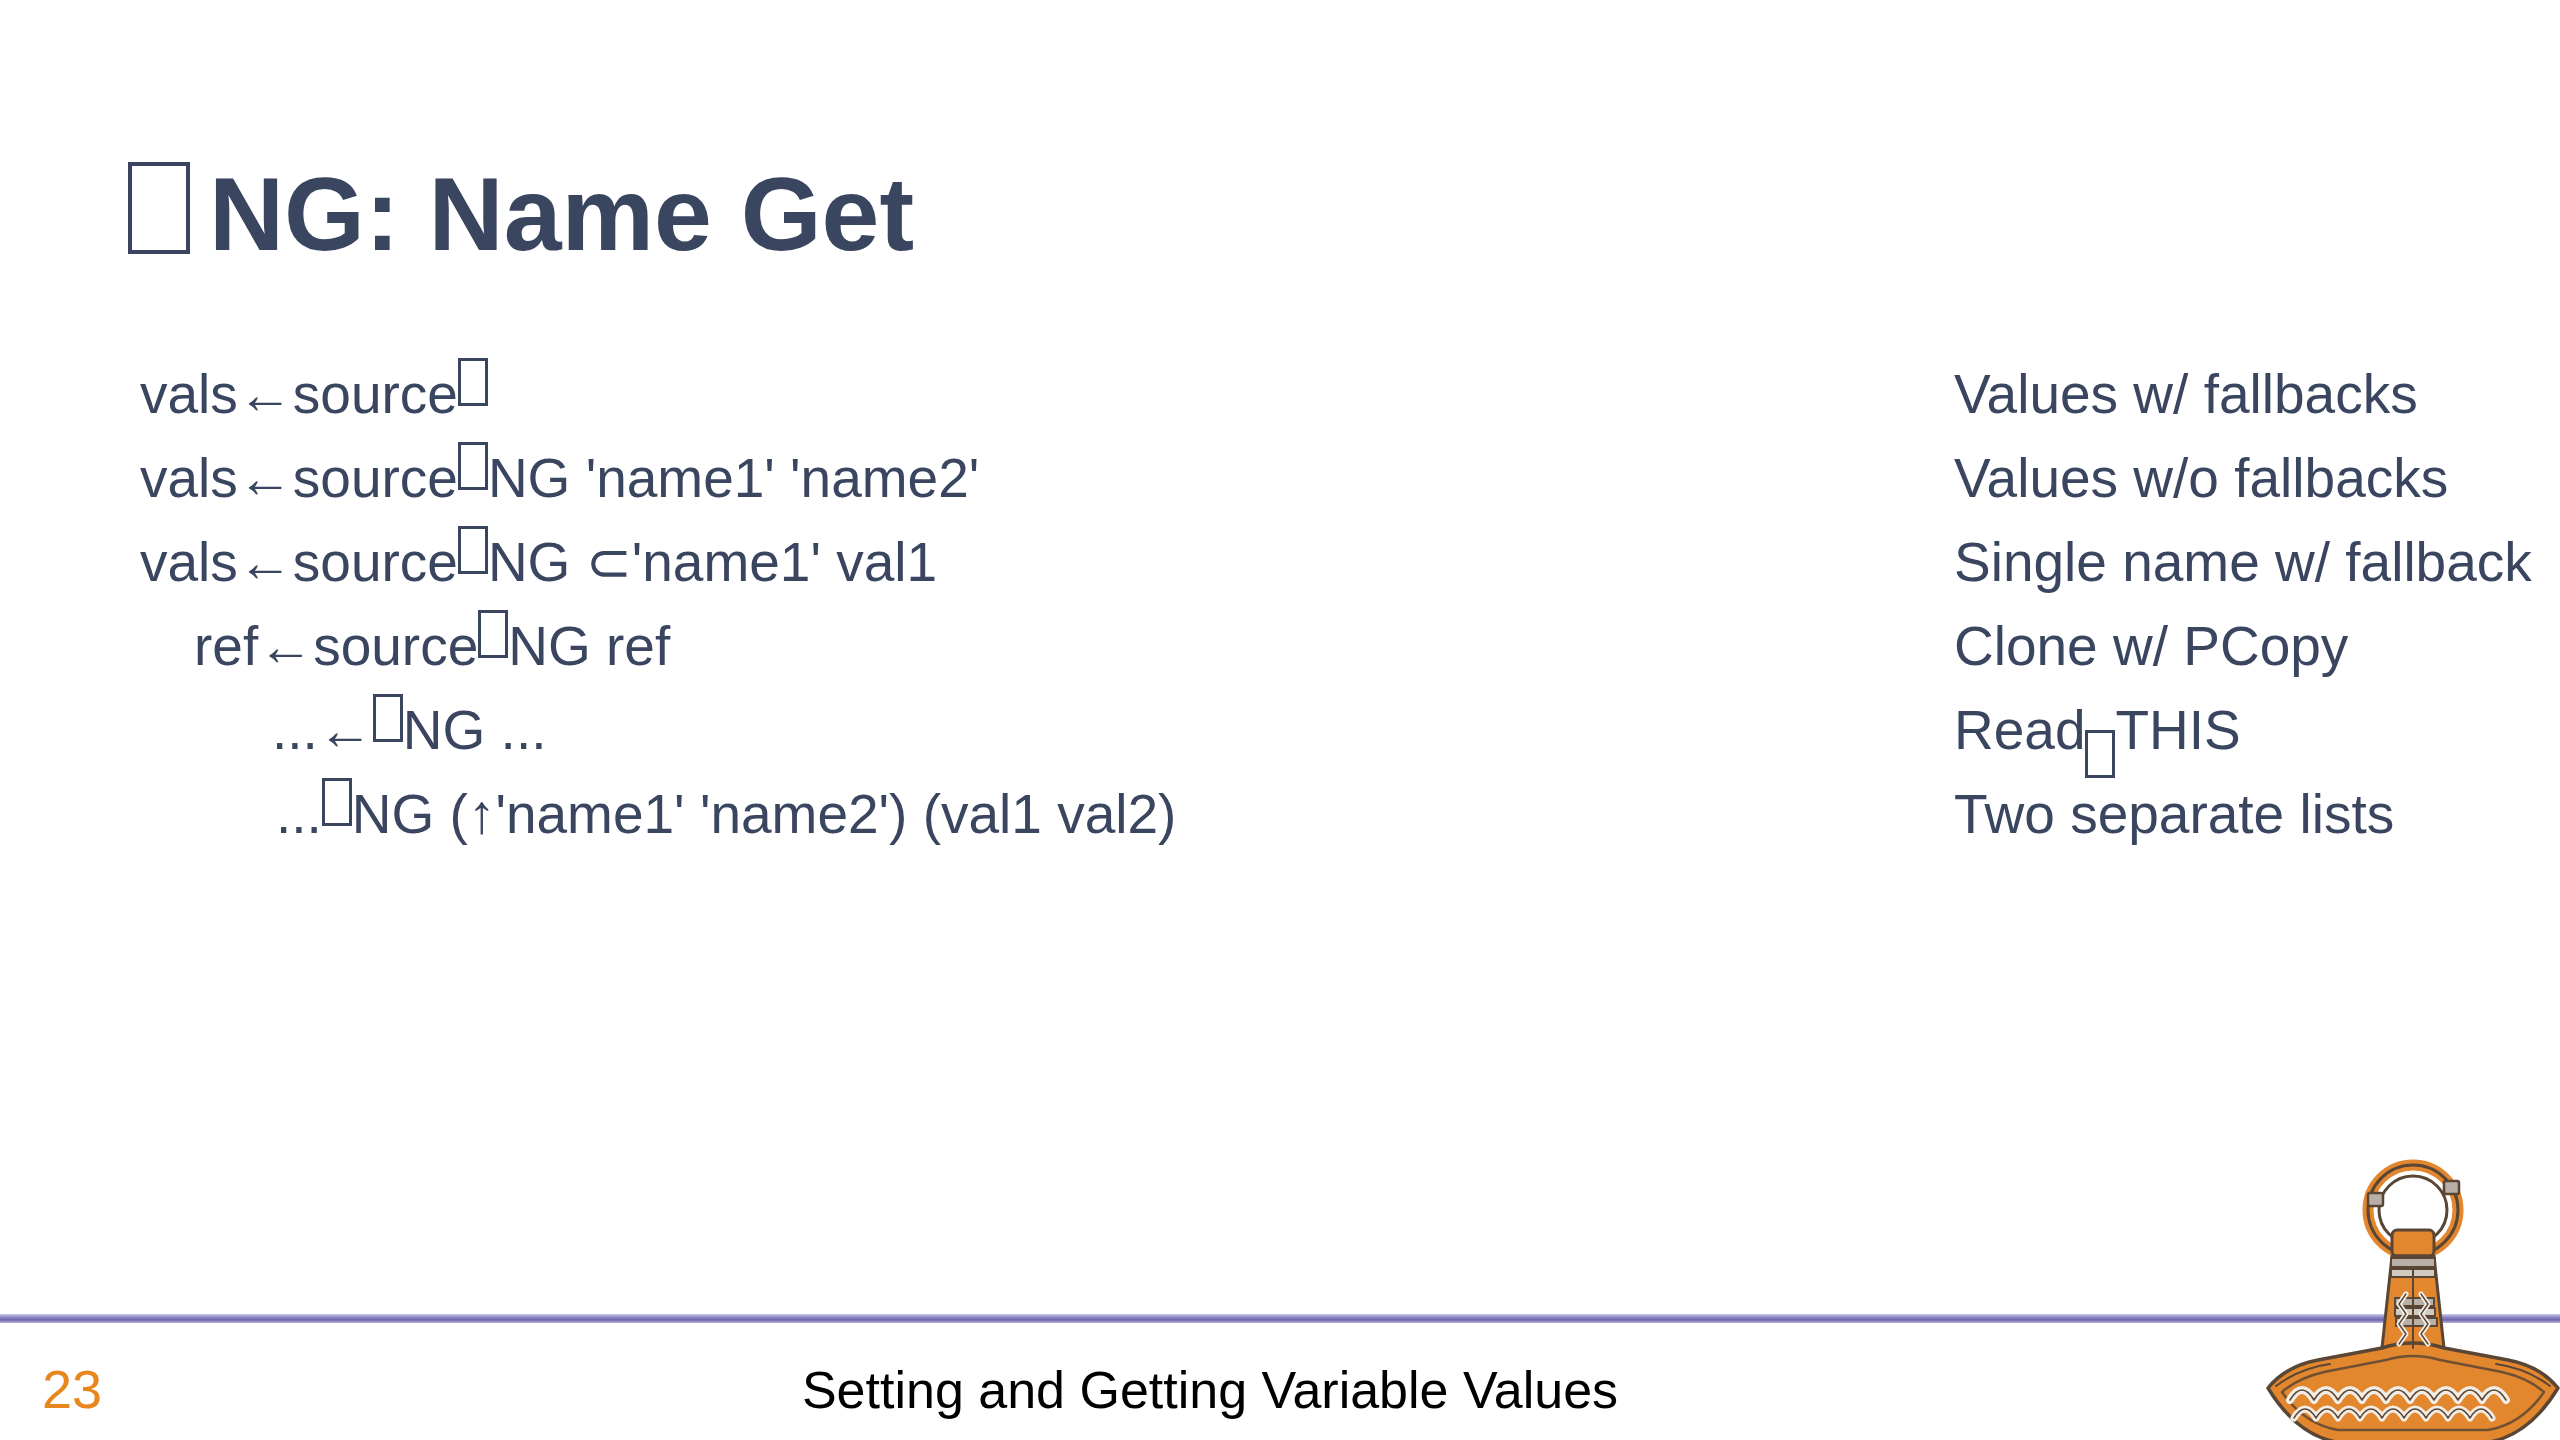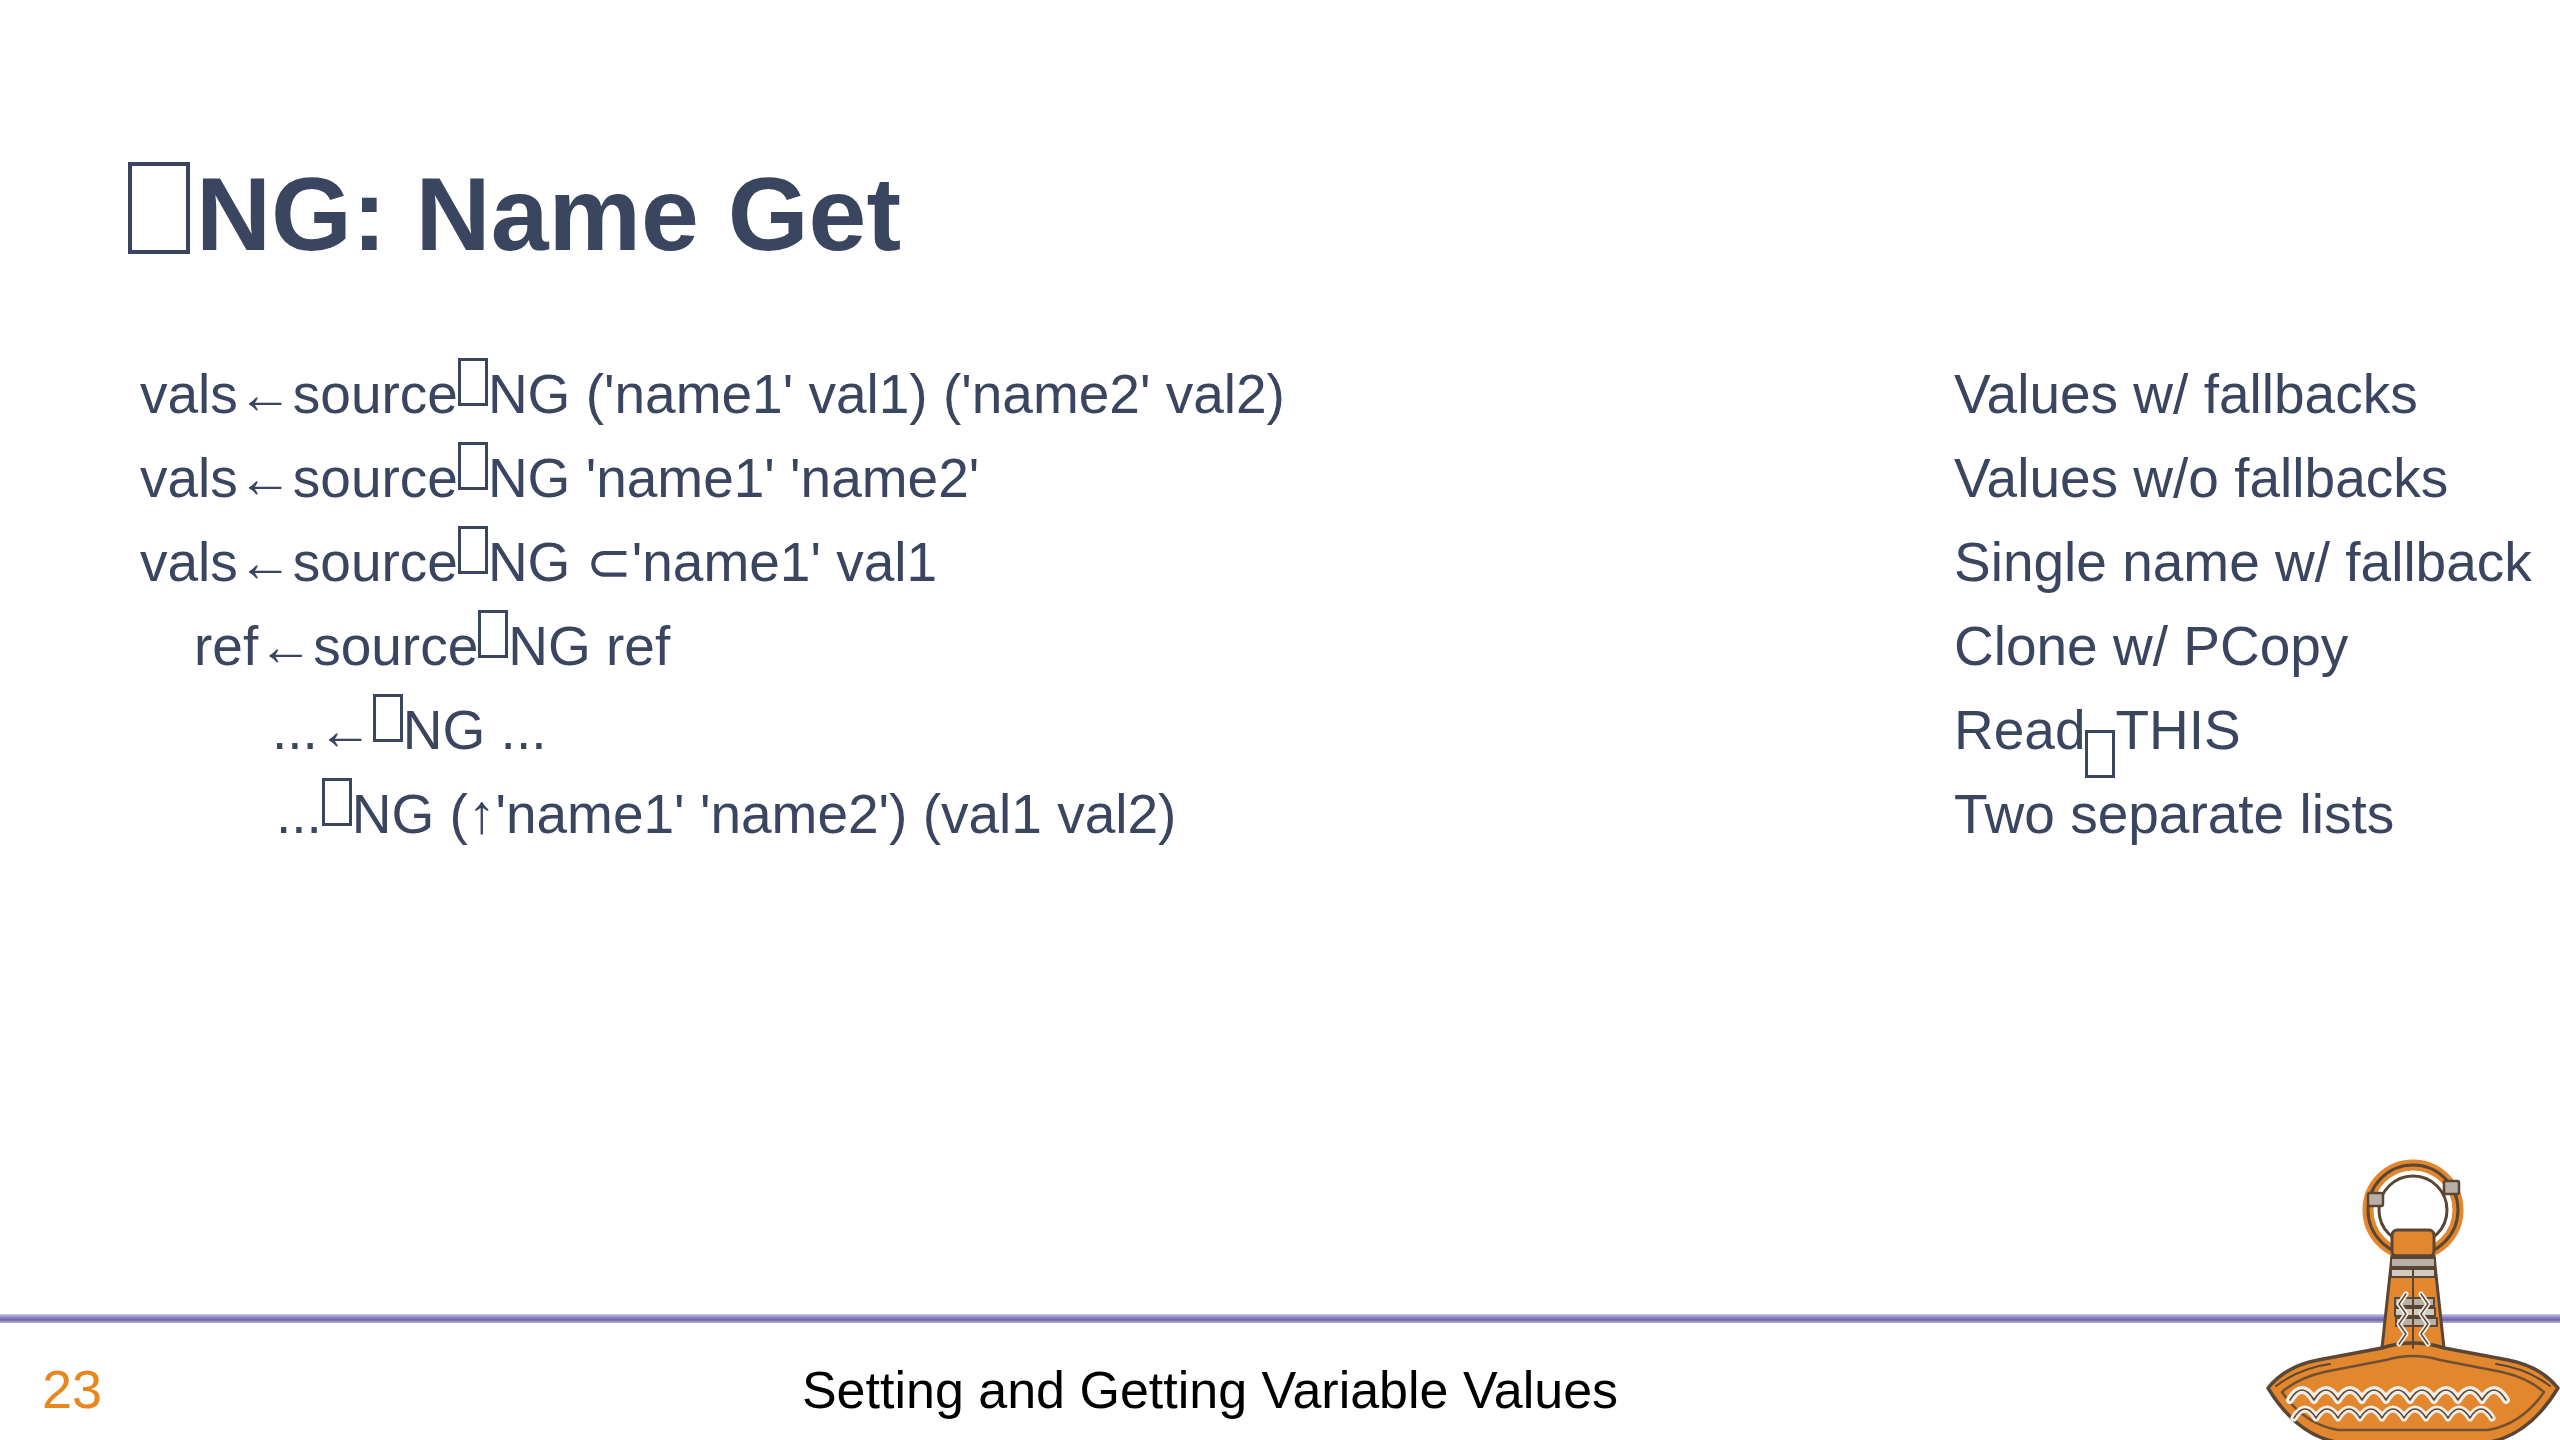--- a/index.html
+++ b/index.html
@@ -20,20 +20,21 @@
   #slide-title {
     position: absolute;
     left: 128px;
     top: 88px;
     font-size: 104px;
     line-height: 1.0;
     color: #3A4660;
     white-space: nowrap;
     display: flex;
     align-items: baseline;
+    gap: 13px;
   }
 
   
   .tofu {
     display: inline-block;
     vertical-align: baseline;
     border: 3px solid #3A4660;
     background: transparent;
     box-sizing: border-box;
   }
@@ -130,21 +131,20 @@
   <span class="tofu tofu-title"></span>
     <span>NG: Name Get</span>
 </h1>
 
 <div id="body-block">
 
   <div class="row">
     <div class="code" style="left: 140px;">
       <span class="seg">vals←source </span>
         <span class="tofu tofu-body"></span>
-        <span class="seg">NG ('name1' val1) ('name2' val2)</span>
     </div>
     <div class="desc">
       <span>Values w/ fallbacks</span>
     </div>
   </div>
 
   <div class="row">
     <div class="code" style="left: 140px;">
       <span class="seg">vals←source </span>
         <span class="tofu tofu-body"></span>

